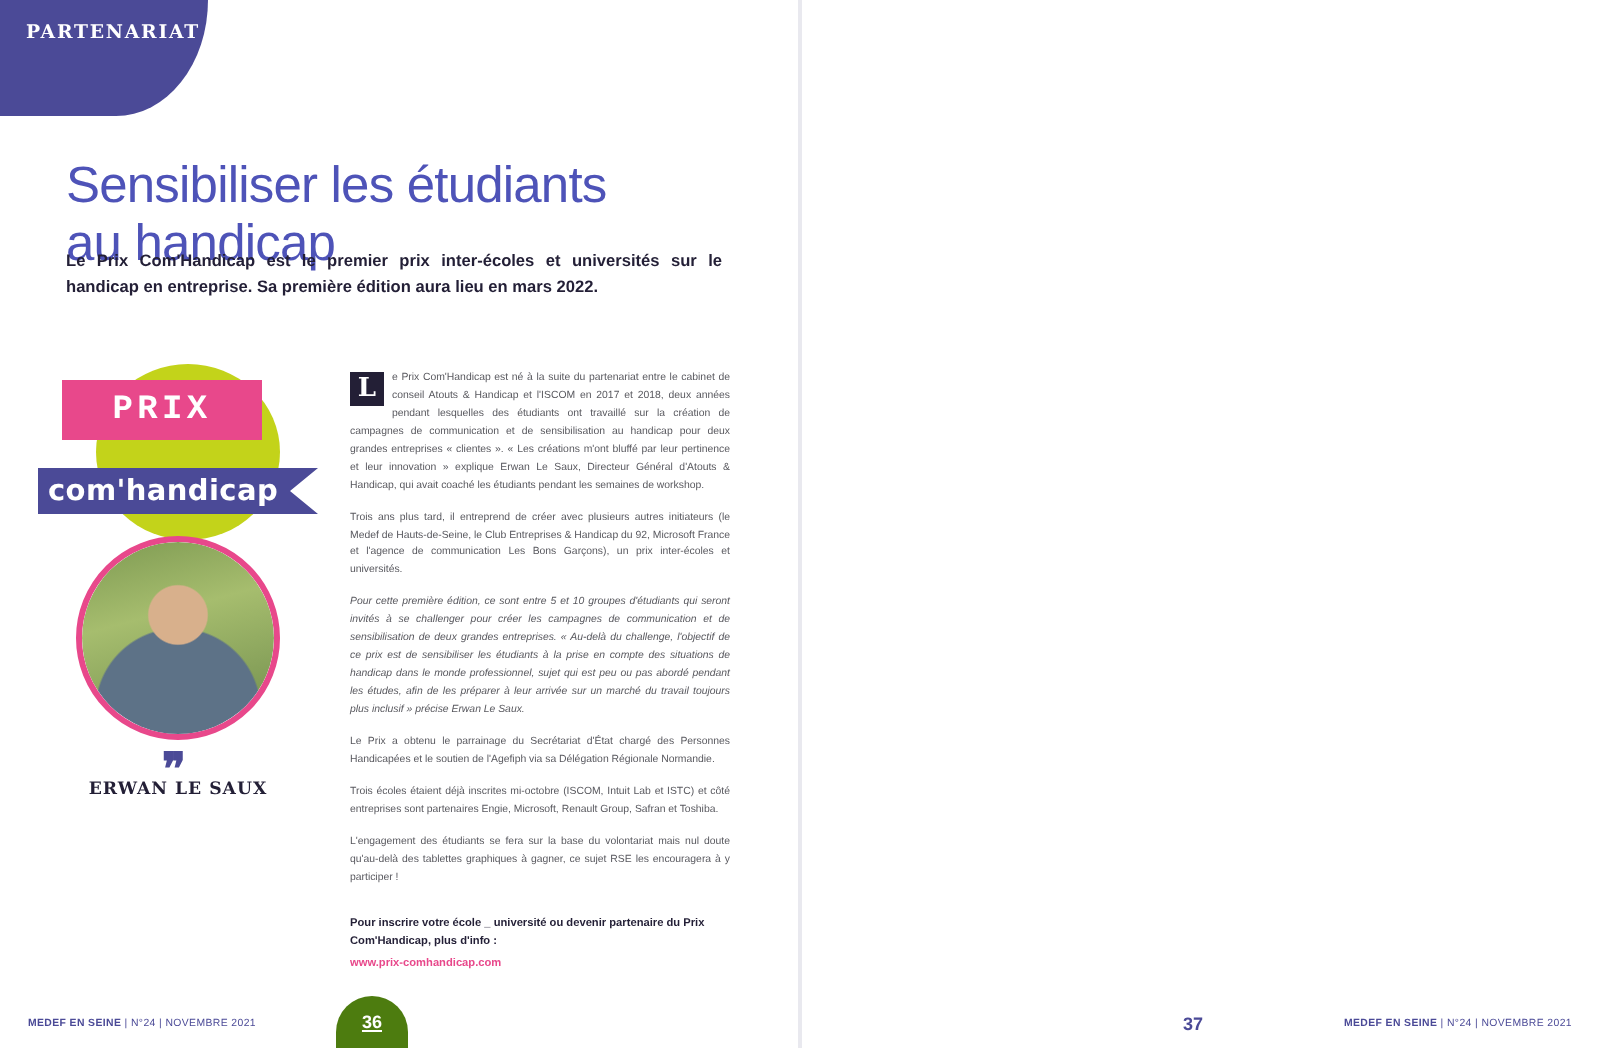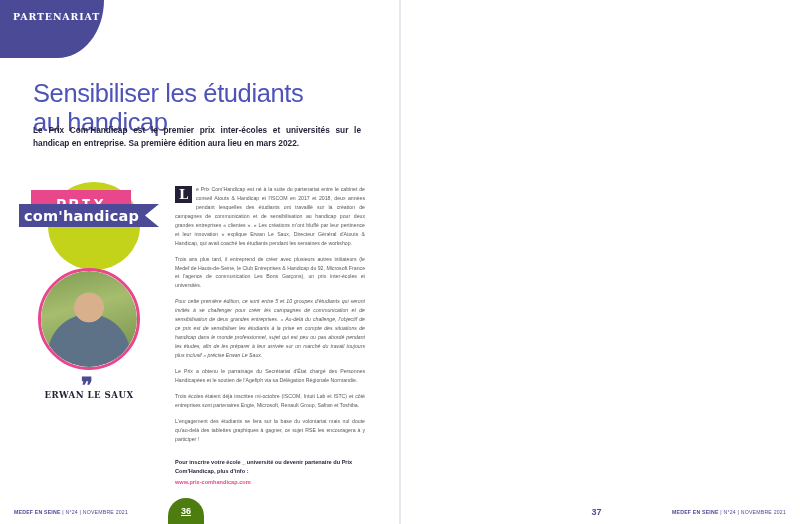--- a/index.html
+++ b/index.html
@@ -25,21 +25,21 @@
     font-size:8.3px;font-weight:bold;line-height:1.58;text-align:justify;}
 
   
   .logo-area{position:absolute;left:22px;top:178px;width:140px;height:110px;}
   .logo-blob{position:absolute;left:26px;top:4px;width:92px;height:88px;
     border-radius:50%;background:#c3d31a;}
   .logo-prix{position:absolute;left:9px;top:12px;width:100px;height:30px;
     background:#e8488b;display:flex;align-items:center;justify-content:center;}
   .logo-prix span{color:#ffffff;font-size:17px;font-weight:bold;letter-spacing:2.2px;
     font-family:Liberation Mono, monospace;}
-  .logo-ribbon{position:absolute;left:-3px;top:26px;width:140px;height:23px;
+  .logo-ribbon{position:absolute;left:-3px;top:56px;width:140px;height:23px;
     background:#4b4a97;
     clip-path:polygon(0 0,100% 0,90% 50%,100% 100%,0 100%,0 0);
     display:flex;align-items:center;justify-content:flex-start;}
   .logo-ribbon span{color:#ffffff;font-size:14.5px;font-weight:bold;margin-left:5px;
     letter-spacing:.2px;font-family:"DejaVu Sans",sans-serif;}
 
   
   .portrait-l{position:absolute;left:38px;top:268px;width:102px;height:102px;
     border-radius:50%;border:3px solid #e8488b;box-sizing:border-box;overflow:hidden;}
   .portrait-l .ph{position:absolute;inset:0;border-radius:50%;}

